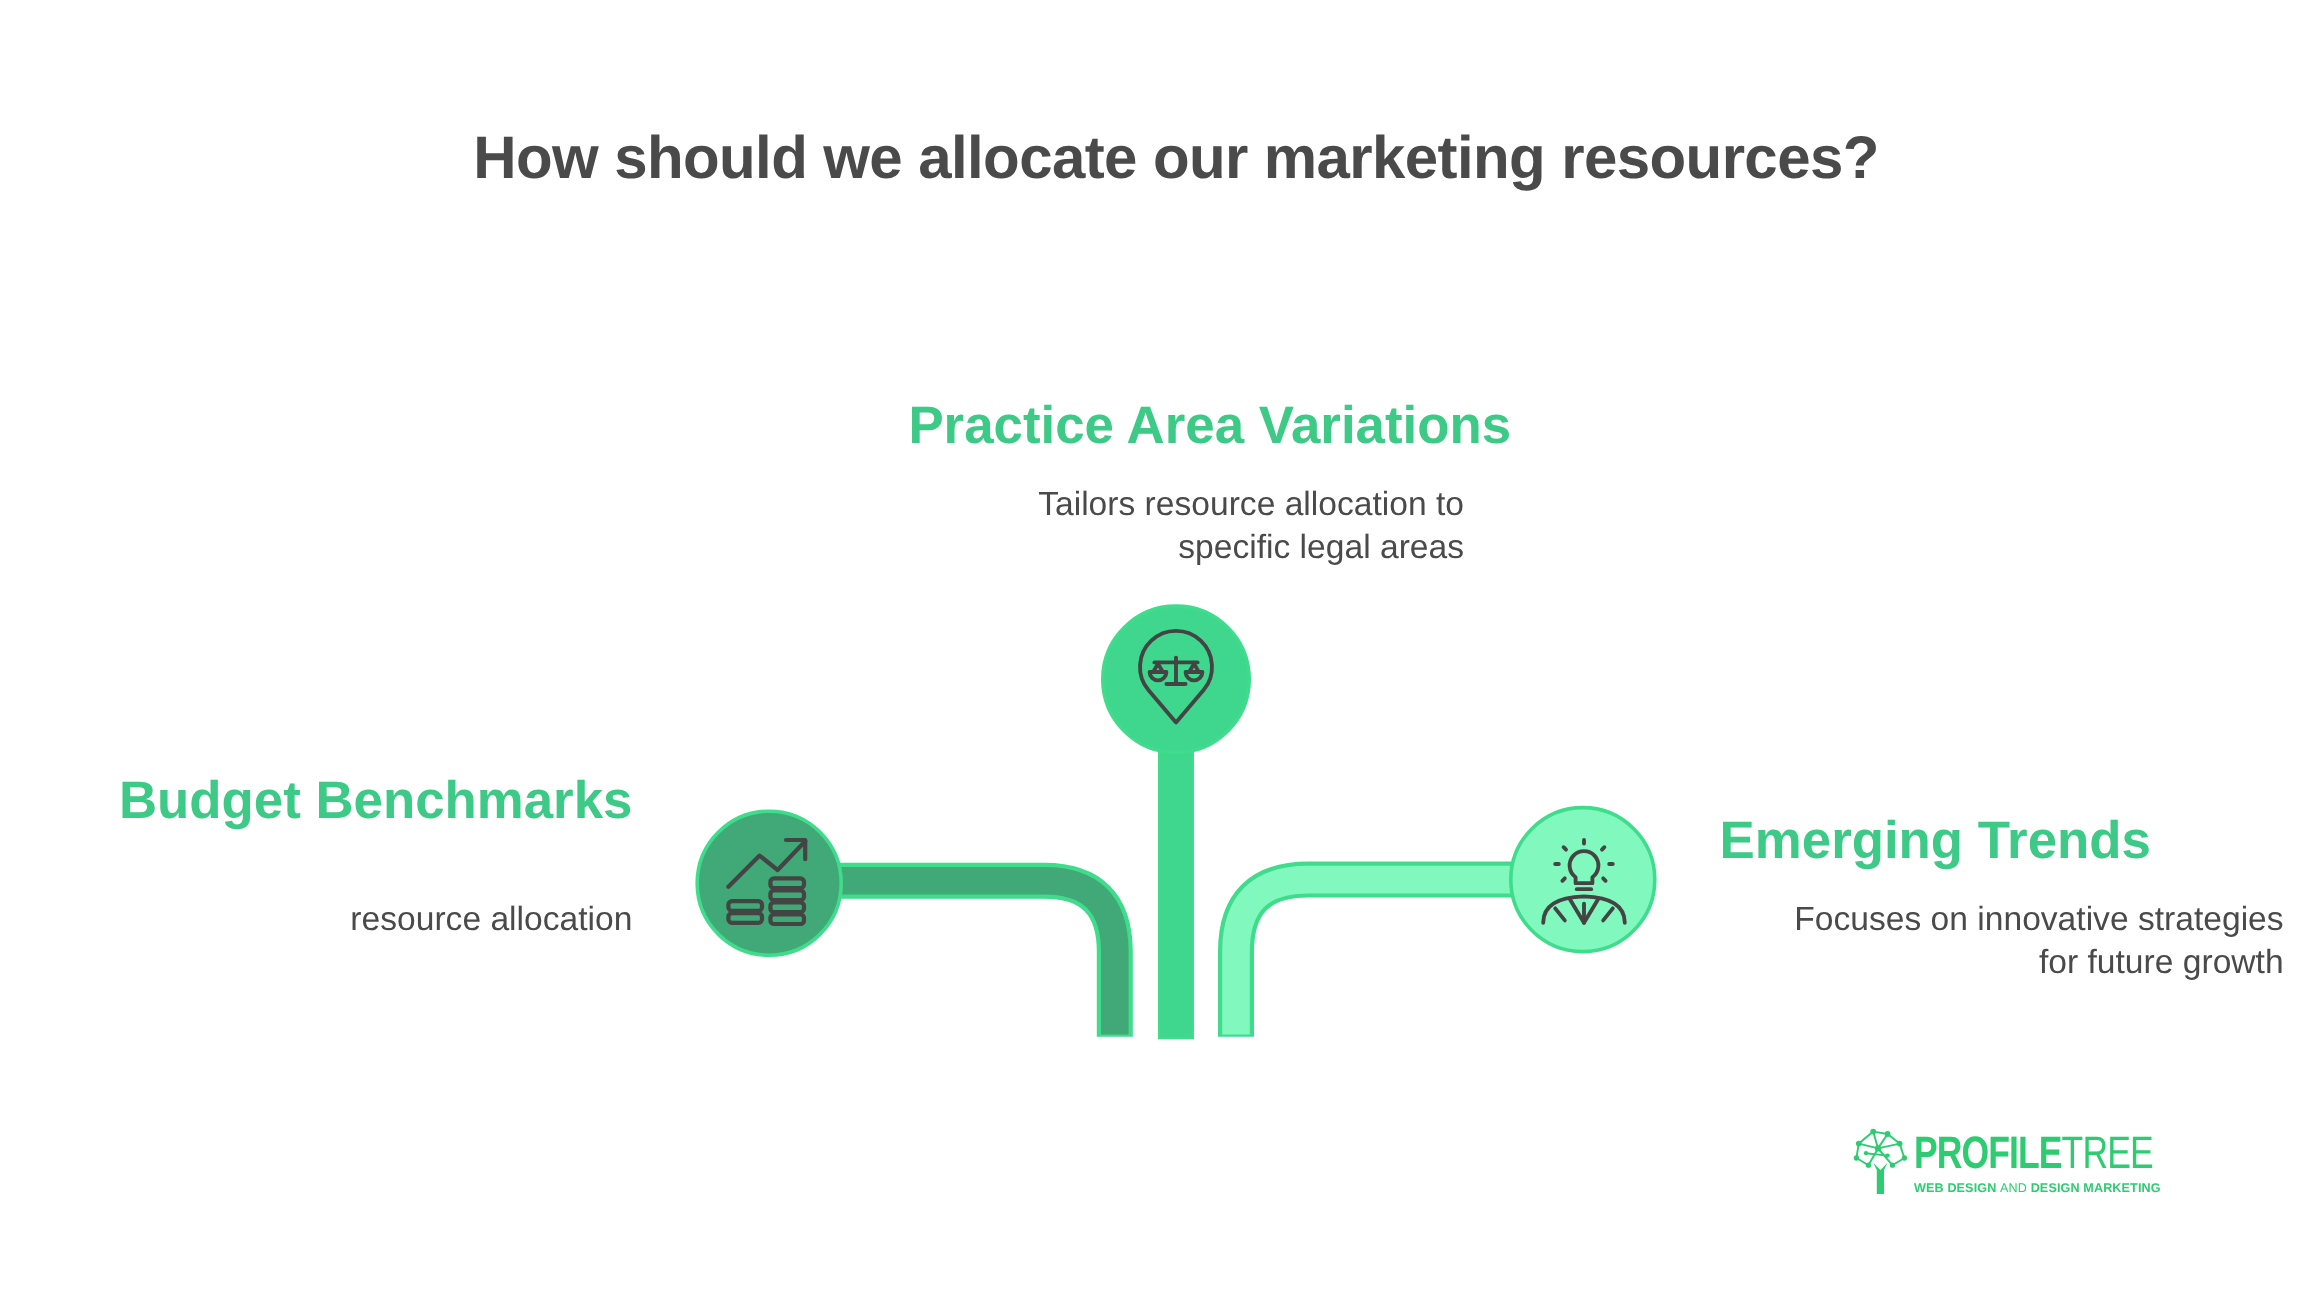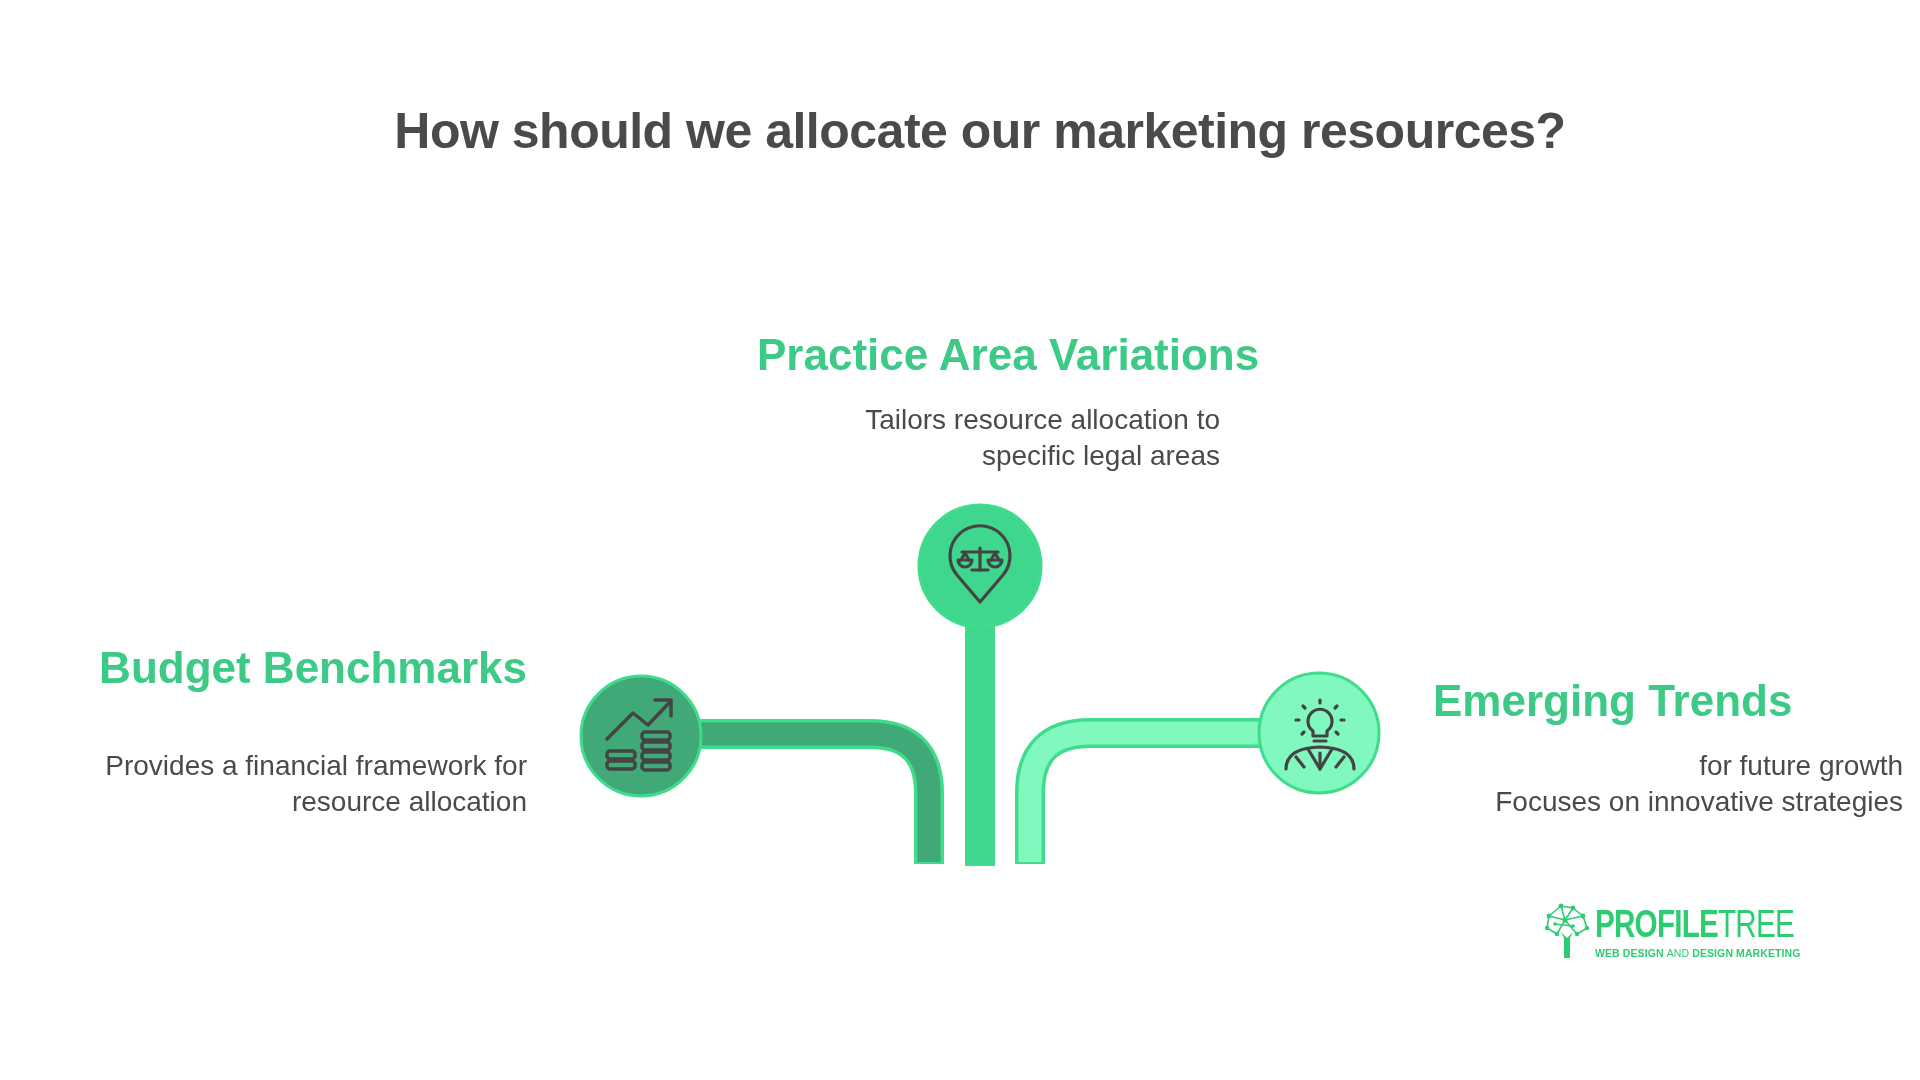--- a/index.html
+++ b/index.html
@@ -19,21 +19,21 @@
     #d-center { left: 780px; top: 402px; width: 440px; }
 
     #h-left { right: 1393px; top: 643px; text-align: right; }
     #d-left { right: 1393px; top: 748px; width: 480px; text-align: right; }
 
     #h-right { left: 1433px; top: 676px; }
     #d-right { left: 1433px; top: 748px; width: 470px; }
 
     svg.diagram { position: absolute; left: 0; top: 0; }
 
-    .logo { position: absolute; left: 1543px; top: 902px; width: 260px; height: 60px; }
+    .logo { position: absolute; left: 1543px; top: 939px; width: 260px; height: 60px; }
     .logo-word { position: absolute; left: 52px; top: 2px; font-size: 38px; line-height: 40px; color: #2ecc71; white-space: nowrap; letter-spacing: -1px; transform: scaleX(0.78); transform-origin: left top; }
     .logo-word .bold { font-weight: bold; }
     .logo-word .light { font-weight: normal; }
     .logo-sub { position: absolute; left: 52px; top: 45px; font-size: 10.5px; font-weight: bold; color: #2ecc71; white-space: nowrap; letter-spacing: 0.1px; }
     .logo-sub .thin { font-weight: normal; }
   </style>
 </head>
 <body>
 
 <div class="title">How should we allocate our marketing resources?</div>
@@ -100,28 +100,27 @@
 </svg>
 
 <div class="heading" id="h-center">Practice Area Variations</div>
 <div class="desc" id="d-center">
   <div>Tailors resource allocation to</div>
   <div>specific legal areas</div>
 </div>
 
 <div class="heading" id="h-left">Budget Benchmarks</div>
 <div class="desc" id="d-left">
-  <div>Provides a financial framework for</div>
   <div>resource allocation</div>
 </div>
 
 <div class="heading" id="h-right">Emerging Trends</div>
 <div class="desc" id="d-right">
+  <div>Focuses on innovative strategies</div>
   <div>for future growth</div>
-  <div>Focuses on innovative strategies</div>
 </div>
 
 <div class="logo">
   <svg width="48" height="58" viewBox="0 0 48 58" style="position:absolute;left:0;top:0;">
     <g stroke="#2ecc71" stroke-width="1.6" fill="none">
       <line x1="6" y1="14" x2="18" y2="4"></line>
         <line x1="18" y1="4" x2="30" y2="6"></line>
         <line x1="30" y1="6" x2="40" y2="14"></line>
       <line x1="6" y1="14" x2="4" y2="26"></line>
         <line x1="40" y1="14" x2="44" y2="26"></line>

